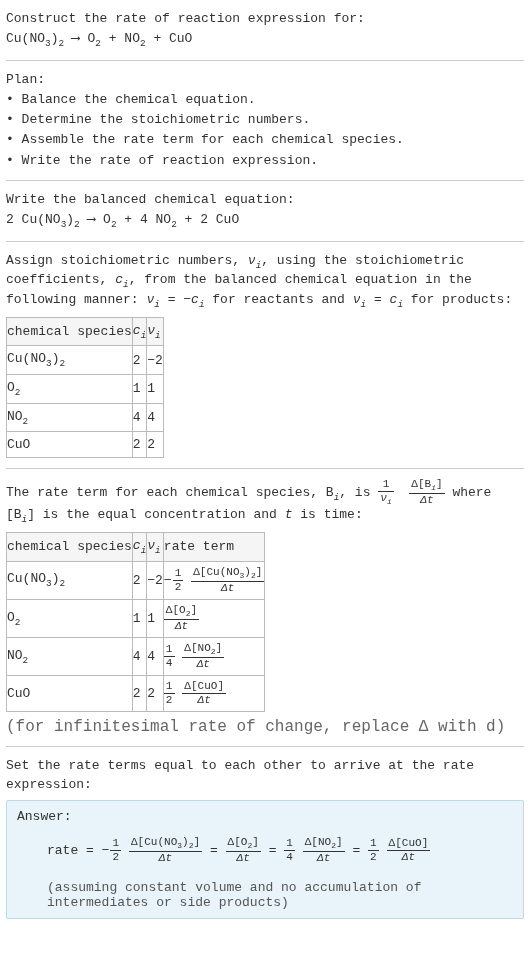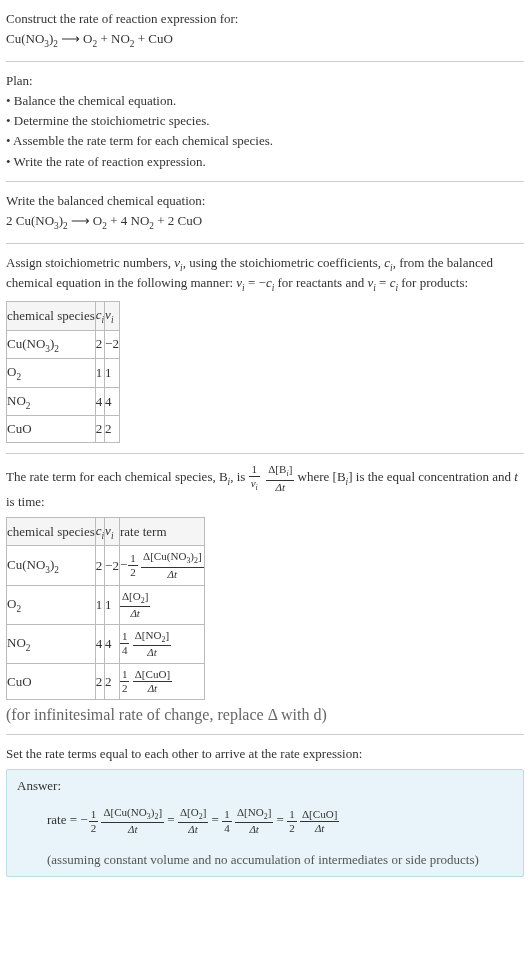--- a/index.html
+++ b/index.html
@@ -4,21 +4,21 @@
 <style>
 * { margin: 0; padding: 0; box-sizing: border-box; }
 body {
   width: 530px;
   font-family: Georgia, 'Times New Roman', serif;
   font-size: 13px;
   color: #333;
   background: #fff;
   padding: 8px 6px;
 }
-.section { margin-bottom: 6px; }
+.section { margin-bottom: 6px; font-family: Liberation Mono, monospace; }
 .hr { border: none; border-top: 1px solid #ccc; margin: 10px 0; }
 .line { margin: 2px 0; line-height: 1.4; }
 .sub { font-size: 0.72em; vertical-align: sub; }
 .ital { font-style: italic; }
 table.data {
   border-collapse: collapse;
   margin: 6px 0;
 }
 table.data th, table.data td {
   border: 1px solid #bbb;
@@ -66,21 +66,21 @@
     <span> + </span>
     <span>CuO</span>
   </div>
 </div>
 
 <hr class="hr">
 
 <div class="section">
   <div class="line">Plan:</div>
   <div class="line">• Balance the chemical equation.</div>
-  <div class="line">• Determine the stoichiometric species.</div>
+  <div class="line">• Determine the stoichiometric numbers.</div>
   <div class="line">• Assemble the rate term for each chemical species.</div>
   <div class="line">• Write the rate of reaction expression.</div>
 </div>
 
 <hr class="hr">
 
 <div class="section">
   <div class="line">Write the balanced chemical equation:</div>
   <div class="line">
     <span>2 </span><span>Cu(NO</span><span class="sub">3</span><span>)</span><span class="sub">2</span>

